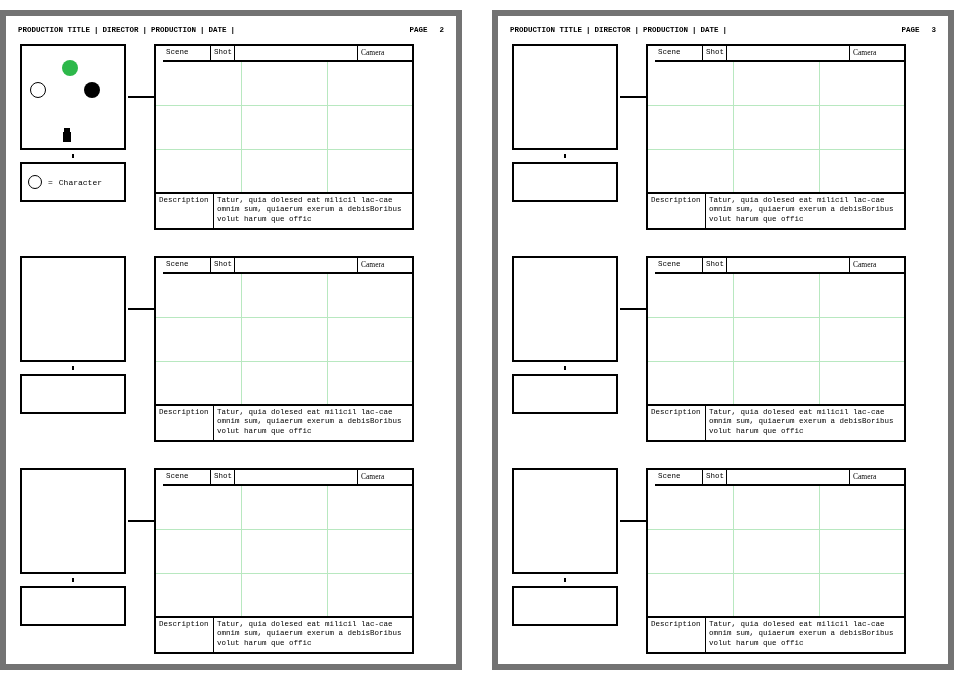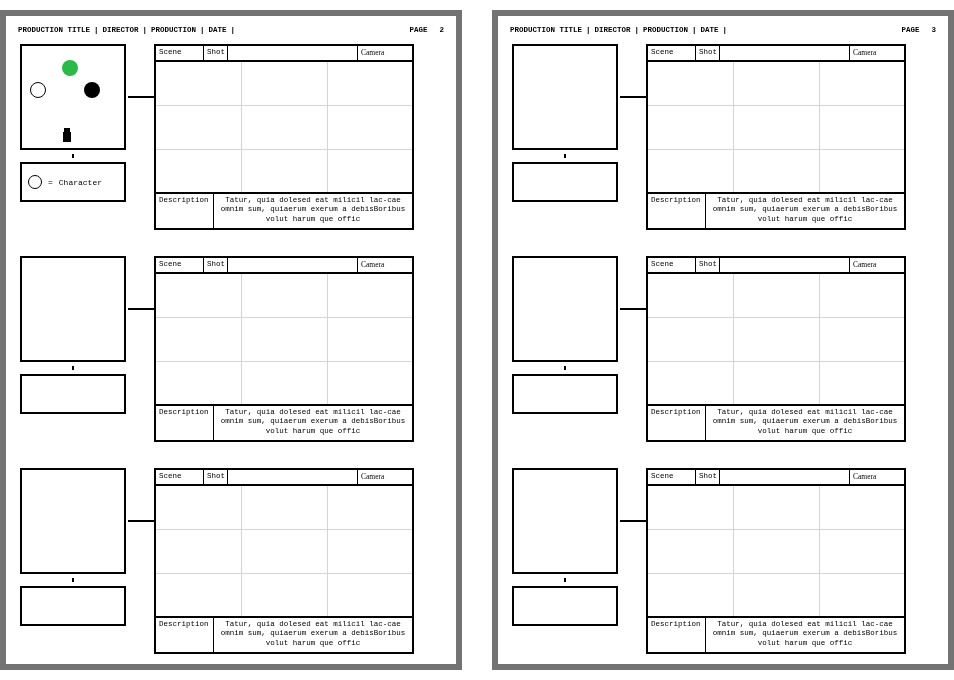--- a/index.html
+++ b/index.html
@@ -106,20 +106,21 @@
     box-sizing:border-box;
     display:flex;
     flex-direction:column;
     background:#fff;
   }
   .panel-head{
     display:flex;
     height:14px;
     border-bottom:var(--border);
     font-size:7.5px;
+    margin-left:7px;
   }
   .panel-head .cell{
     border-right:var(--thin-border);
     padding:2px 3px;
     box-sizing:border-box;
   }
   .panel-head .cell.scene{width:48px;}
   .panel-head .cell.shot{width:24px;flex:0 0 24px;}
   .panel-head .cell.shot-val{flex:1;border-right:var(--thin-border);}
   .panel-head .cell.camera{width:54px;border-right:none;font-family:Liberation Serif, serif;}
@@ -154,21 +155,20 @@
   .panel-desc .dlabel{
     width:58px;
     border-right:var(--thin-border);
     padding:2px 3px;
     box-sizing:border-box;
   }
   .panel-desc .dtext{
     flex:1;
     padding:2px 3px;
     line-height:1.25;
-    text-align:center;
   }
   
   .c-white{position:absolute;width:14px;height:14px;border:1.5px solid #000;border-radius:50%;background:#fff;left:8px;top:36px;}
   .c-green{position:absolute;width:16px;height:16px;border-radius:50%;background:#2db84a;left:40px;top:14px;}
   .c-black{position:absolute;width:16px;height:16px;border-radius:50%;background:#000;left:62px;top:36px;}
   .cam{position:absolute;left:40px;bottom:6px;width:10px;height:14px;}
   .cam .body{position:absolute;bottom:0;width:8px;height:10px;background:#000;left:1px;}
   .cam .head{position:absolute;top:0;left:2px;width:6px;height:5px;background:#000;}
 </style>
 </head>

